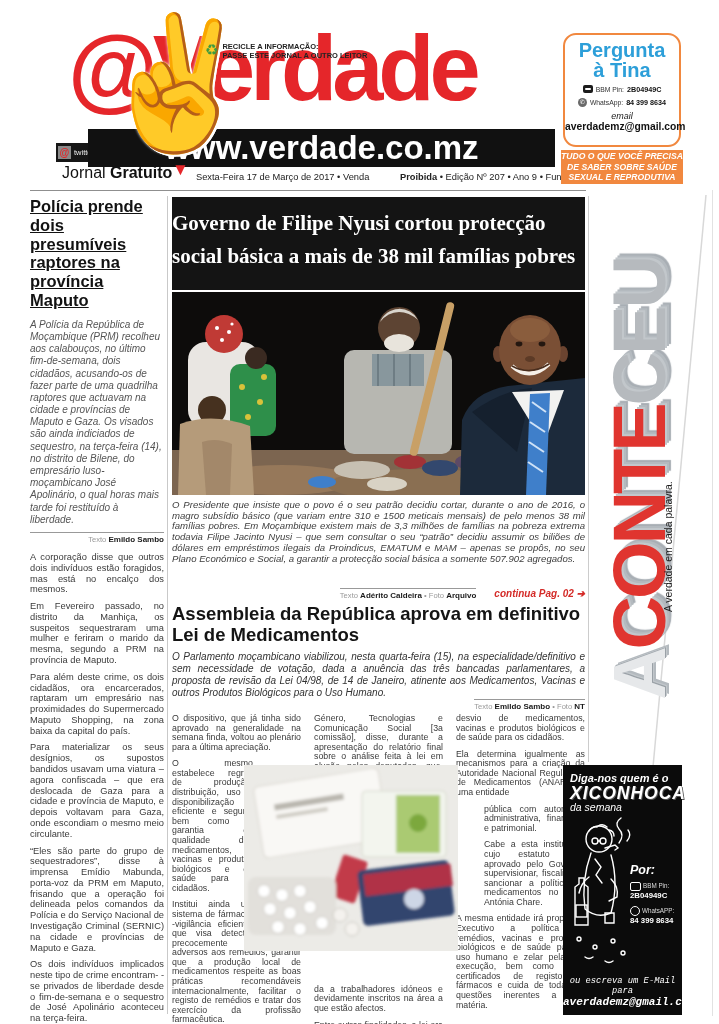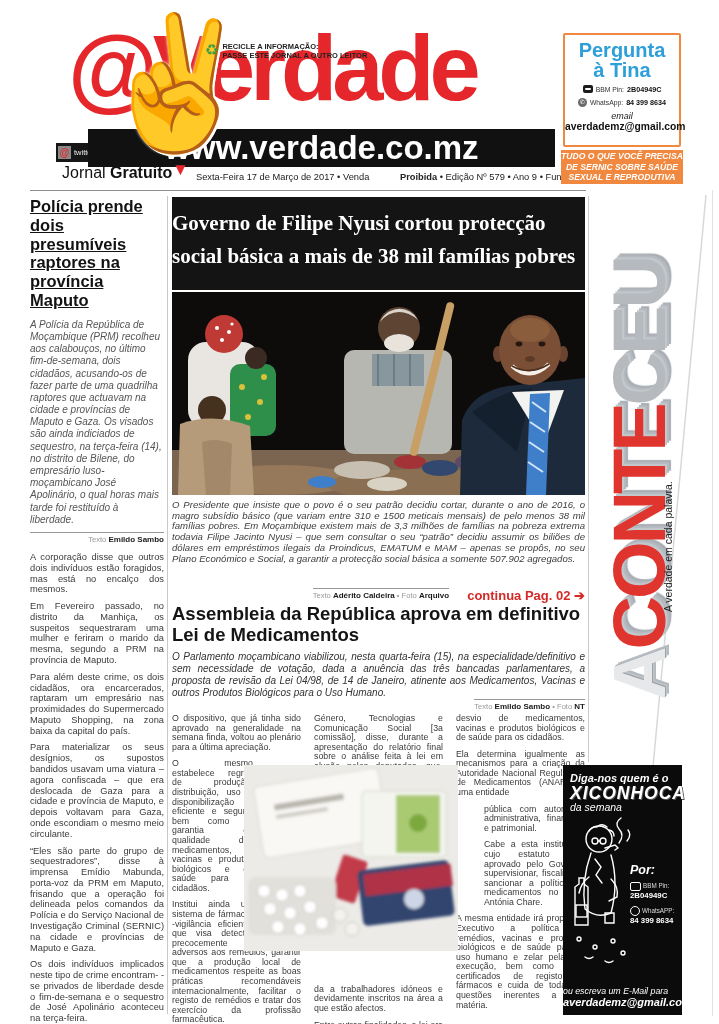--- a/index.html
+++ b/index.html
@@ -25,21 +25,21 @@
   .jornal b{font-weight:bold;}
   .red-tri{position:absolute;left:172px;top:160px;color:#e5262a;font-size:17px;z-index:6;}
   .dateline{position:absolute;left:196px;top:172px;width:370px;font-size:9.3px;color:#222;white-space:nowrap;}
   .dateline b{font-weight:bold;padding-left:28px;}
   .hrule{position:absolute;left:30px;top:190px;width:556px;height:1px;background:#8f8f8f;}
   .vrule1{position:absolute;left:167px;top:196px;width:1px;height:818px;background:#c9c9c9;}
   .vrule2{position:absolute;left:588px;top:196px;width:1px;height:566px;background:#cccccc;}
   .edge-r{position:absolute;left:712px;top:190px;width:1px;height:826px;background:#e2e2e2;}
   
   .tina{position:absolute;left:563px;top:33px;width:118px;height:114px;border:2px solid #f1883f;
-        border-radius:2px;background:#fff;text-align:center;padding-top:5px;box-sizing:border-box;z-index:7;}
+        border-radius:13px;background:#fff;text-align:center;padding-top:5px;box-sizing:border-box;z-index:7;}
   .tina-title{color:#2d9fd9;font-weight:bold;font-size:20px;line-height:1.02;}
   .tina-row{display:flex;align-items:center;justify-content:center;gap:3px;margin-top:4px;font-size:6.8px;color:#333;}
   .tina-row b{font-size:7.2px;color:#111;}
   .bbm-ic{display:inline-block;width:10px;height:8px;background:#1c1c1c;border-radius:2px;position:relative;}
   .bbm-ic::after{content:"";position:absolute;left:2px;top:3px;width:6px;height:2px;background:#fff;border-radius:1px;}
   .wa-ic{display:inline-block;width:9px;height:9px;background:#6a6a6a;border-radius:50%;color:#fff;
          font-size:6px;line-height:9px;text-align:center;}
   .tina-email-l{font-style:italic;font-size:9px;margin-top:4px;color:#222;}
   .tina-email-v{font-weight:bold;font-size:10.3px;color:#111;}
   .tina-banner{position:absolute;left:561px;top:150px;width:122px;height:34px;background:#f1883f;
@@ -47,21 +47,21 @@
                display:flex;flex-direction:column;align-items:center;justify-content:center;z-index:7;}
   
   .lcol{position:absolute;left:30px;top:197px;width:134px;}
   .l-head{font-size:16.5px;font-weight:bold;line-height:1.14;color:#121212;text-decoration:underline;}
   .l-lead{margin-top:9px;font-style:italic;font-size:10px;line-height:1.22;color:#555;}
   .l-byline{margin-top:6px;text-align:right;border-top:1px solid #999;padding-top:2px;
             font-size:7.6px;color:#999;}
   .l-byline b{color:#1a1a1a;font-size:8px;}
   .l-body{margin-top:8px;font-size:9.3px;line-height:1.16;color:#3a3a3a;text-align:justify;}
   .l-body p{margin:0 0 6px 0;}
-  .continua{color:#d42a27;font-weight:bold;font-size:13px;white-space:nowrap;}
+  .continua{color:#d42a27;font-style:italic;font-weight:bold;font-size:10px;white-space:nowrap;}
   
   .m-headbox{position:absolute;left:172px;top:197px;width:413px;height:93px;background:#141414;
              box-sizing:border-box;padding:10px 0;}
   .m-headbox div{font-family:"Liberation Serif",serif;font-weight:bold;color:#fff;font-size:21px;line-height:1.56;white-space:nowrap;}
   .photo{position:absolute;left:172px;top:292px;width:413px;height:203px;}
   .m-caption{position:absolute;left:172px;top:500px;width:413px;font-style:italic;font-size:9.6px;
              line-height:1.12;color:#3d3d3d;text-align:justify;}
   .m-byrow{position:absolute;left:172px;top:588px;width:413px;display:flex;justify-content:flex-end;align-items:flex-start;gap:18px;}
   .byline{border-top:1px solid #999;padding-top:2px;font-size:7.6px;color:#999;}
   .byline b{color:#1a1a1a;font-size:8px;}
@@ -96,21 +96,21 @@
   .x-title{font-weight:bold;font-style:italic;font-size:17.5px;letter-spacing:1px;line-height:1.05;
            text-shadow:1px 1px 0 #555;}
   .x-sub{font-style:italic;font-size:10.5px;margin-top:-1px;}
   .x-art{position:absolute;left:2px;top:52px;width:72px;height:152px;}
   .x-info{position:absolute;right:6px;top:98px;width:46px;}
   .x-por{font-style:italic;font-weight:bold;font-size:12.5px;margin-bottom:5px;}
   .x-row{font-size:6.3px;color:#ddd;margin-bottom:5px;line-height:1.3;}
   .x-row b{display:block;font-size:7.8px;color:#fff;}
   .x-bbm{display:inline-block;width:9px;height:7px;border:1px solid #fff;border-radius:2px;vertical-align:middle;margin-right:2px;}
   .x-wa{display:inline-block;width:8px;height:8px;border:1px solid #fff;border-radius:50%;vertical-align:middle;margin-right:2px;}
-  .x-bottom{position:absolute;left:0;bottom:7px;width:100%;text-align:left;}
+  .x-bottom{position:absolute;left:0;bottom:7px;width:100%;text-align:center;font-family:Liberation Mono, monospace;}
   .x-b1{font-style:italic;font-size:8.8px;}
   .x-b2{font-style:italic;font-weight:bold;font-size:11px;}
 </style>
 </head>
 <body>
 
 <div id="page">
 
   <div class="logo-text">@Verdade</div>
   <div class="hand">✌</div>
@@ -130,21 +130,21 @@
   </div>
   <div class="jornal">
     <span>Jornal</span> <b>Gratuito</b>
   </div>
   <div class="red-tri">▼</div>
   <div class="dateline">
     <span>Sexta-Feira 17 de Março de 2017</span>
     <span>•</span>
     <span>Venda</span> <b>Proibida</b>
     <span>•</span>
-    <span>Edição Nº 579</span>
+    <span>Edição Nº 207</span>
     <span>•</span>
     <span>Ano 9</span>
     <span>•</span>
     <span>Fundador:</span> <b>Erik Charas</b>
   </div>
   <div class="hrule"></div>
   <div class="vrule1"></div>
   <div class="vrule2"></div>
   <div class="edge-r"></div>
 
@@ -161,21 +161,21 @@
     <div class="tina-row">
       <span class="wa-ic">✆</span>
       <span>WhatsApp:</span>
       <b>84 399 8634</b>
     </div>
     <div class="tina-email-l">email</div>
     <div class="tina-email-v">averdademz@gmail.com</div>
   </div>
   <div class="tina-banner">
     <span>TUDO O QUE VOCÊ PRECISA</span>
-    <span>DE SERNIC SOBRE SAÚDE</span>
+    <span>DE SABER SOBRE SAÚDE</span>
     <span>SEXUAL E REPRODUTIVA</span>
   </div>
 
   <div class="lcol">
     <div class="l-head">Polícia prende dois presumíveis raptores na província Maputo</div>
     <div class="l-lead">A Polícia da República de Moçambique (PRM) recolheu aos calabouços, no último fim-de-semana, dois cidadãos, acusando-os de fazer parte de uma quadrilha raptores que actuavam na cidade e províncias de Maputo e Gaza. Os visados são ainda indiciados de sequestro, na terça-feira (14), no distrito de Bilene, do empresário luso-moçambicano José Apolinário, o qual horas mais tarde foi restituído à liberdade.</div>
     <div class="l-byline">
       <span>Texto</span> <b>Emildo Sambo</b>
     </div>
     <div class="l-body">

